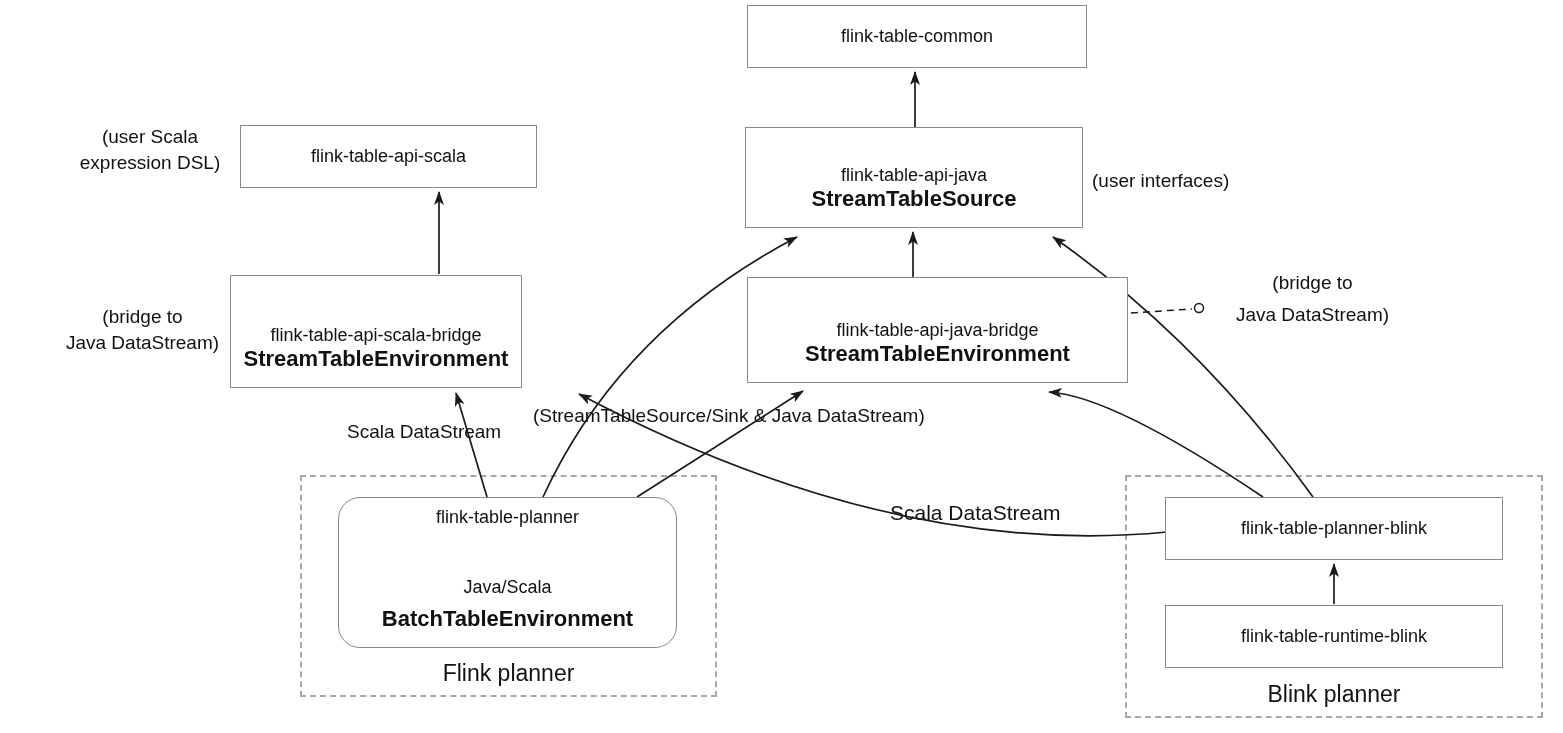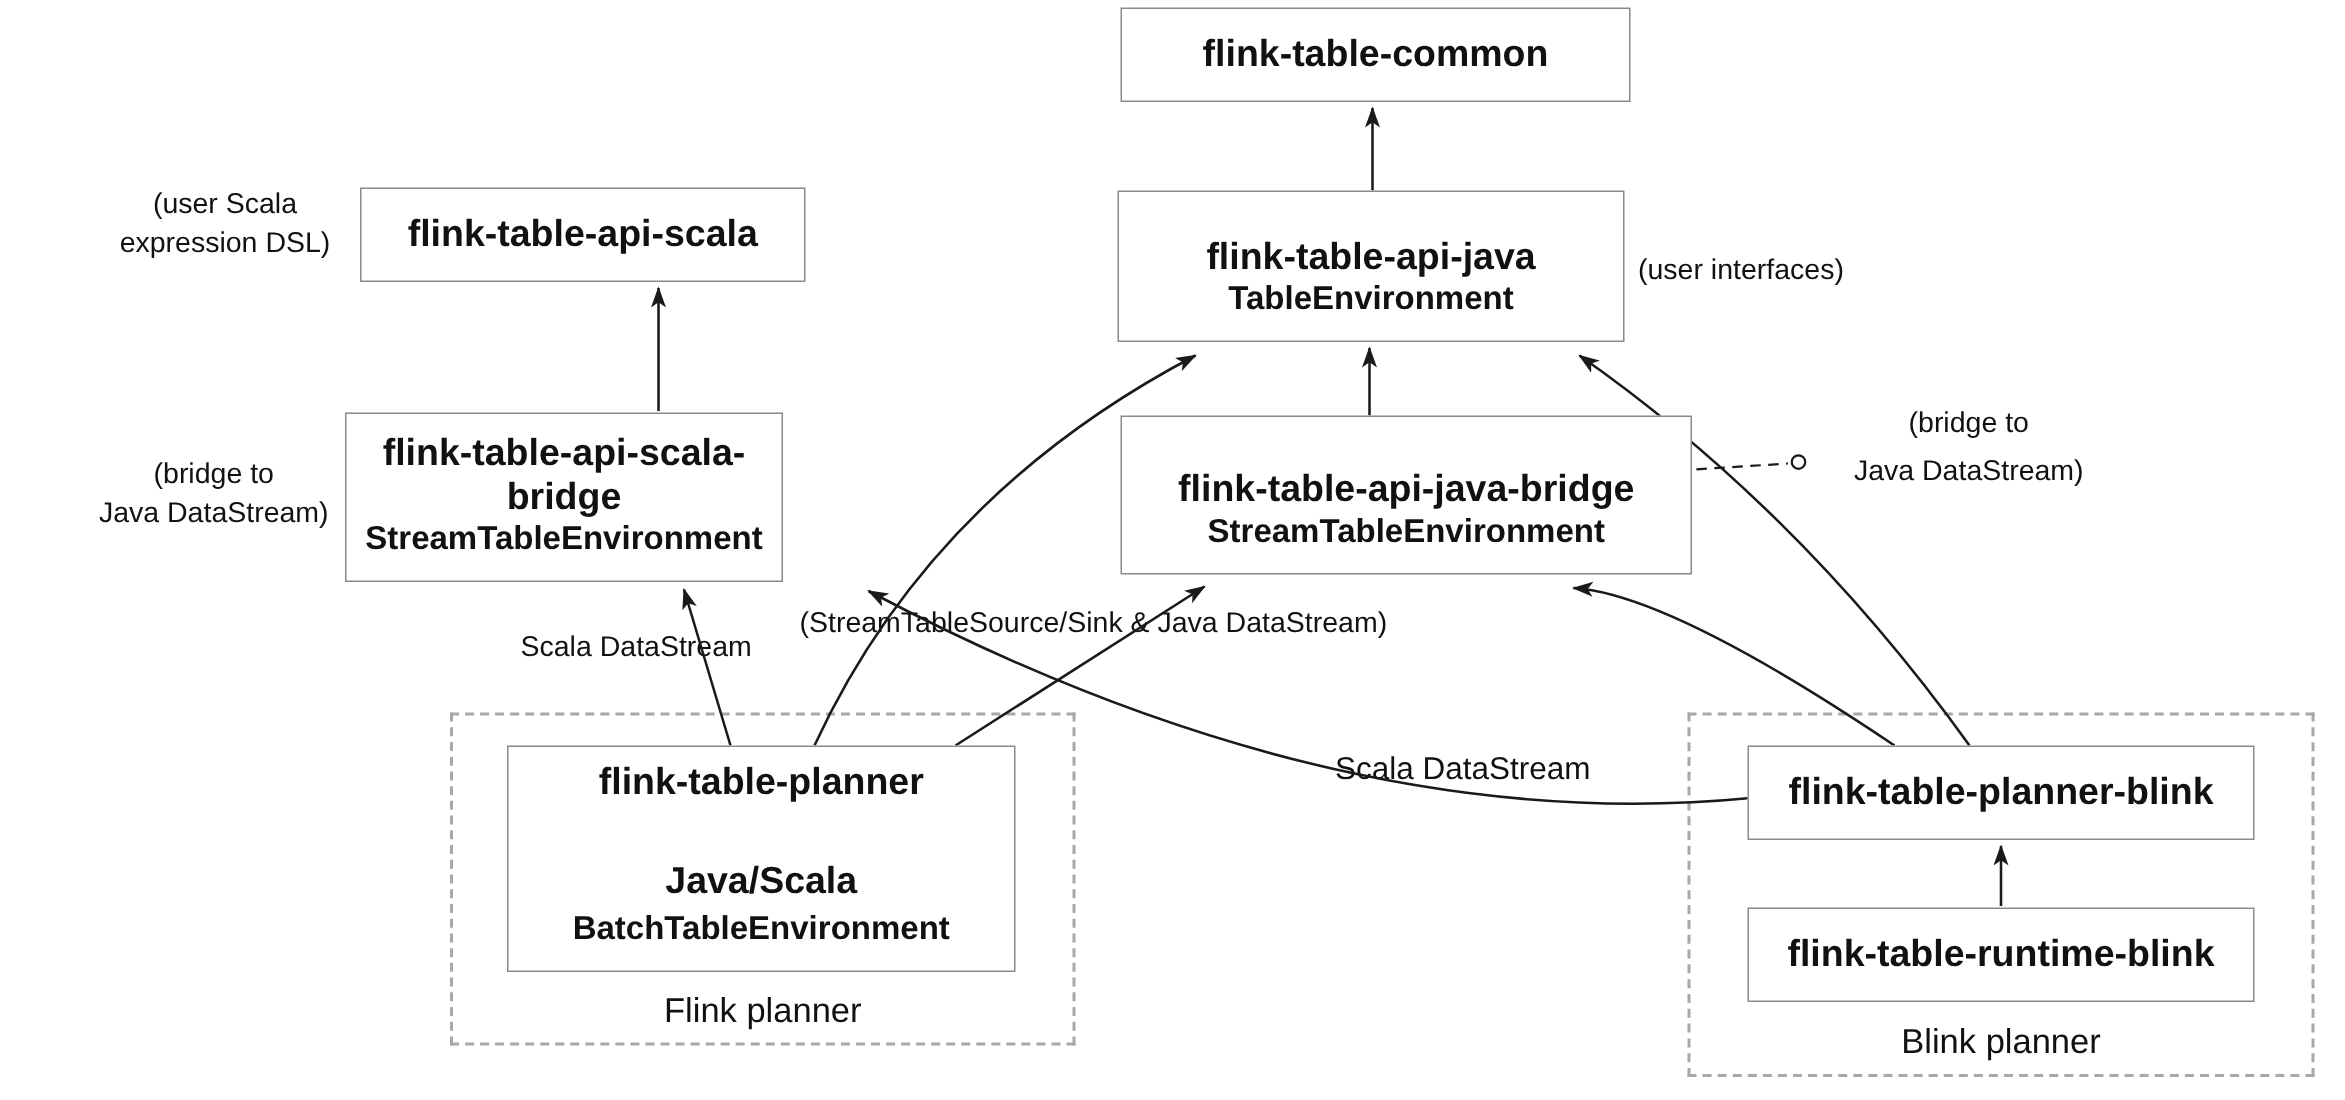--- a/index.html
+++ b/index.html
@@ -5,24 +5,24 @@
   html,body{margin:0;padding:0;background:#ffffff;}
   .canvas{
     position:relative;width:1563px;height:733px;background:#ffffff;overflow:hidden;
     font-family:"Liberation Sans","DejaVu Sans",sans-serif;color:#111;
   }
   .box{
     position:absolute;background:#ffffff;border:1.5px solid #8a8a8a;
     box-sizing:border-box;z-index:3;display:flex;flex-direction:column;
     align-items:center;justify-content:center;text-align:center;
   }
-  .box .t{font-size:25px;font-weight:700;letter-spacing:0;}
+  .box .t{font-size:18px;font-weight:400;letter-spacing:0;}
   .box .b{font-size:22px;font-weight:700;}
   .box.two{justify-content:flex-end;padding:13px 6px 15px 6px;}
-  .box.plannerbox{justify-content:space-between;padding:9px 6px 13px 6px;}
+  .box.plannerbox{justify-content:space-between;padding:9px 6px 13px 6px;border-radius:22px;}
   .box.plannerbox .sub{line-height:31px;margin-top:11px;}
   .group{
     position:absolute;border:2px dashed #a8a8a8;box-sizing:border-box;z-index:0;background:#ffffff;
   }
   .group-label{
     position:absolute;left:0;right:0;bottom:8px;text-align:center;
     font-size:23px;color:#111;z-index:1;
   }
   .note{
     position:absolute;z-index:1;font-size:19px;color:#111;text-align:center;line-height:26px;white-space:nowrap;
@@ -89,21 +89,21 @@
   <div class="box" style="left:747px;top:5px;width:340px;height:63px">
     <div class="t">flink-table-common</div>
   </div>
 
   <div class="box" style="left:240px;top:125px;width:297px;height:63px">
     <div class="t">flink-table-api-scala</div>
   </div>
 
   <div class="box two" style="left:745px;top:127px;width:338px;height:101px">
     <div class="t">flink-table-api-java</div>
-    <div class="b">TableEnvironment</div>
+    <div class="b">StreamTableSource</div>
   </div>
 
   <div class="box two" style="left:230px;top:275px;width:292px;height:113px">
     <div class="t">flink-table-api-scala-bridge</div>
     <div class="b">StreamTableEnvironment</div>
   </div>
 
   <div class="box two" style="left:747px;top:277px;width:381px;height:106px">
     <div class="t">flink-table-api-java-bridge</div>
     <div class="b">StreamTableEnvironment</div>

